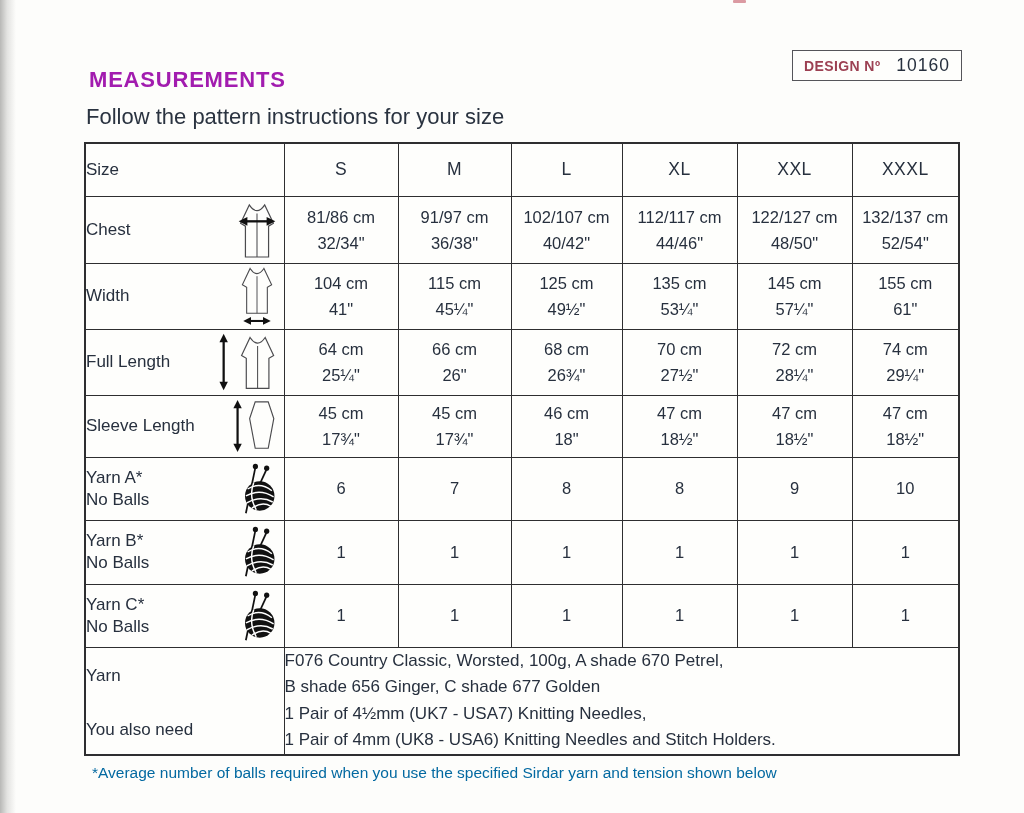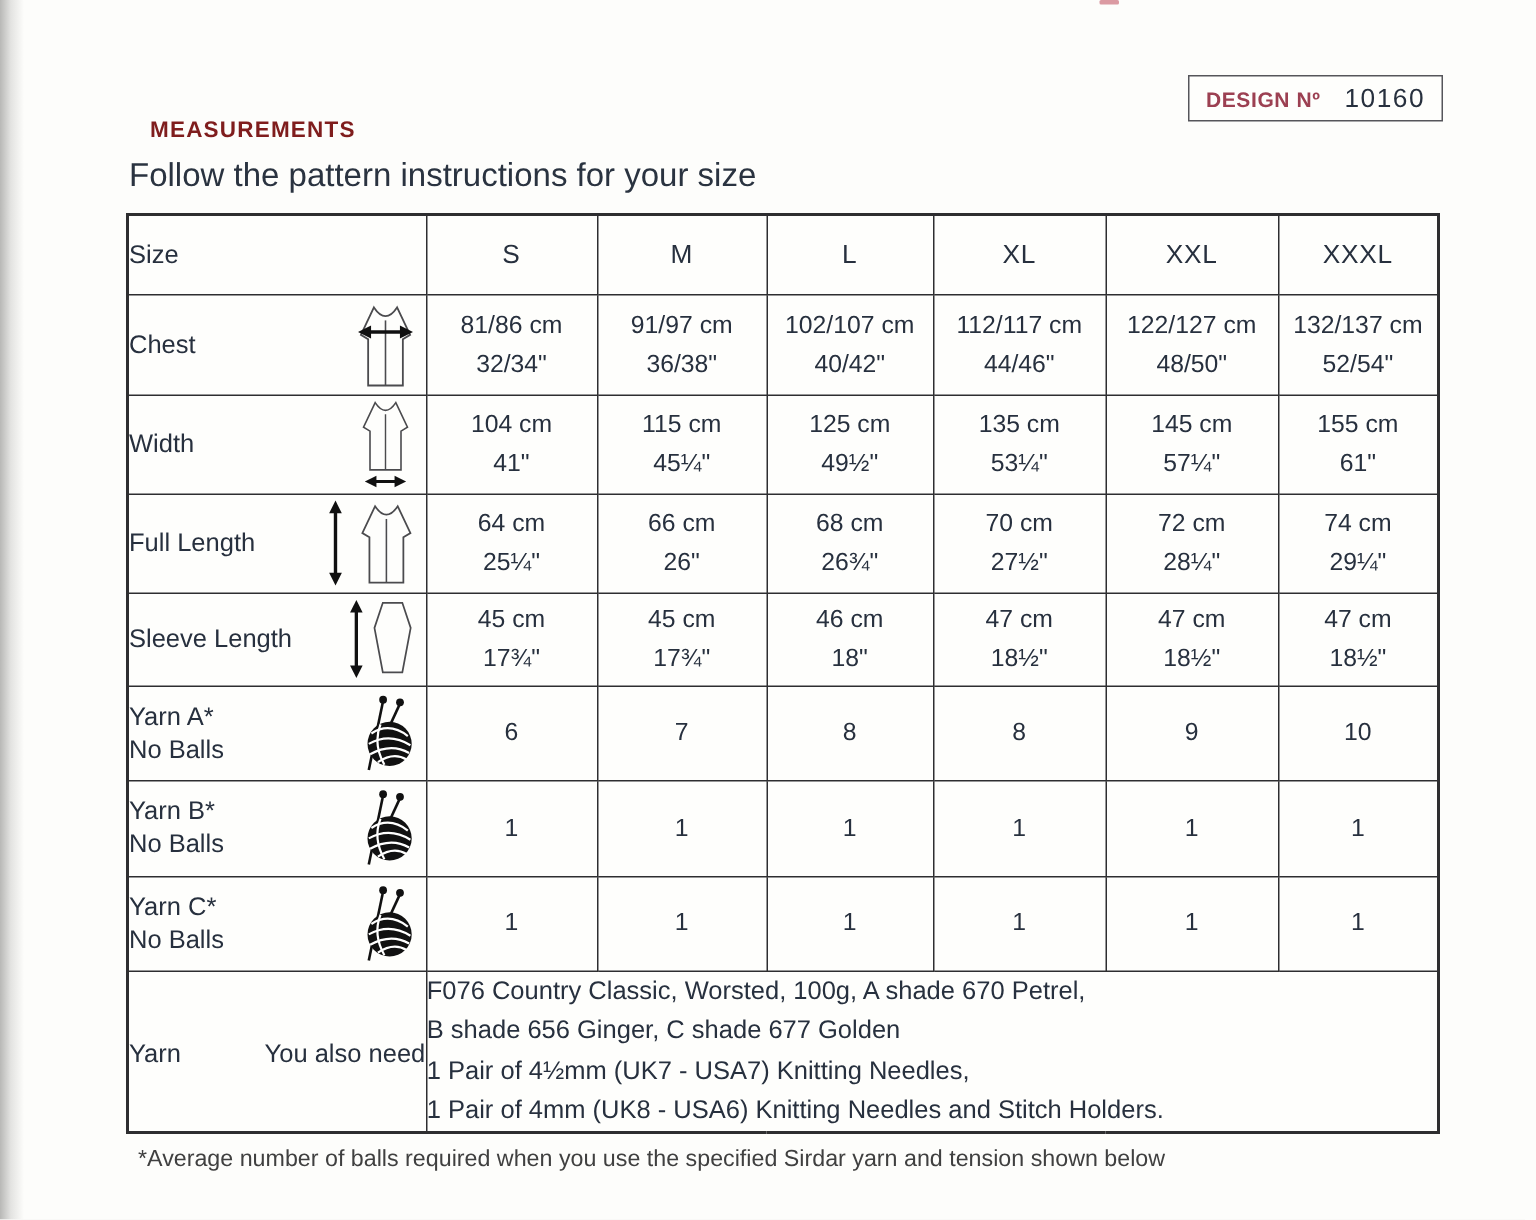--- a/index.html
+++ b/index.html
@@ -28,22 +28,22 @@
     padding:0 11px;box-sizing:border-box;
     background:#fefefc;
   }
   .design-label{
     color:#9c4052;font-weight:700;font-size:14px;letter-spacing:.4px;text-align:center;
   }
   .design-number{
     color:#27303e;font-size:17.5px;letter-spacing:1px;
   }
   .title{
-    position:absolute;left:86px;top:64px;margin:14px;
-    font-size:15px;font-weight:700;color:#7f1d1d;letter-spacing:.8px;
+    position:absolute;left:86px;top:64px;margin:3px;
+    font-size:22px;font-weight:700;color:#a21caf;letter-spacing:.8px;
   }
   .subtitle{
     position:absolute;left:86px;top:104px;margin:0;
     font-size:22px;color:#2a3340;
   }
   table.meas{
     position:absolute;left:84px;top:142px;width:874px;
     border-collapse:collapse;table-layout:fixed;
     background:#fefefc;
   }
@@ -64,24 +64,24 @@
   td.hval{text-align:center;font-size:17.5px;letter-spacing:.5px;}
   td.vcell{text-align:center;font-size:16.5px;}
   .vcell .cm,.vcell .in{display:block;line-height:26px;}
   .c-red{color:#8f3d4e;}
   .c-navy{color:#27303e;}
   td.infocell{
     padding:8px 10px 8px 14px;font-size:17px;color:#21272f;
     vertical-align:top;
   }
   .infocell .iline{display:block;line-height:26.5px;}
-  .infolabels{display:flex;flex-direction:row;gap:22px;padding-top:4px;justify-content:space-between;}
+  .infolabels{display:flex;flex-direction:column;gap:34px;padding-top:4px;}
   .footnote{
     position:absolute;left:92px;top:764px;margin:0;
-    font-size:15.5px;color:#404040;text-align:center;
+    font-size:15.5px;color:#0369a1;text-align:center;
   }
   .icon-svg{flex:0 0 auto;}
   .garm{fill:none;stroke:#4b4b4e;stroke-width:1.25;}
   .garm-line{stroke:#4b4b4e;stroke-width:1.1;}
   .arrow{stroke:#101010;stroke-width:2.4;}
   .arrowhead{fill:#101010;stroke:none;}
   .ball{fill:#111;}
   .wrap{fill:none;stroke:#fff;stroke-width:1.7;}
   .needle{stroke:#111;stroke-width:2;}
   .knob{fill:#111;}

